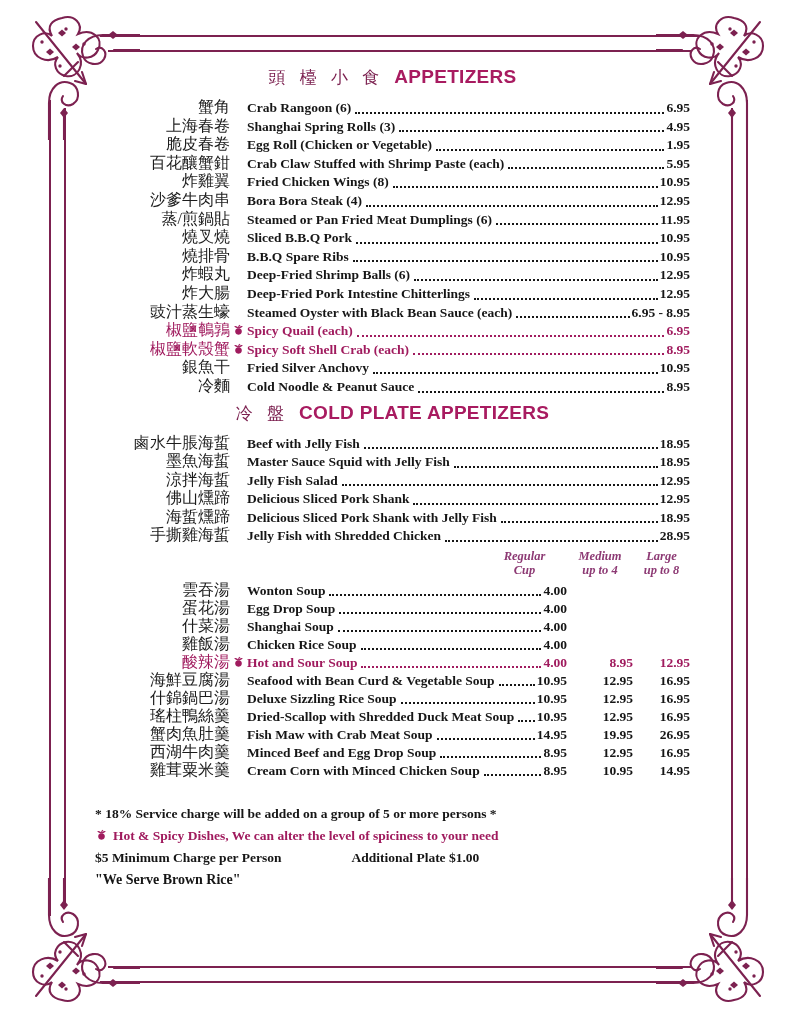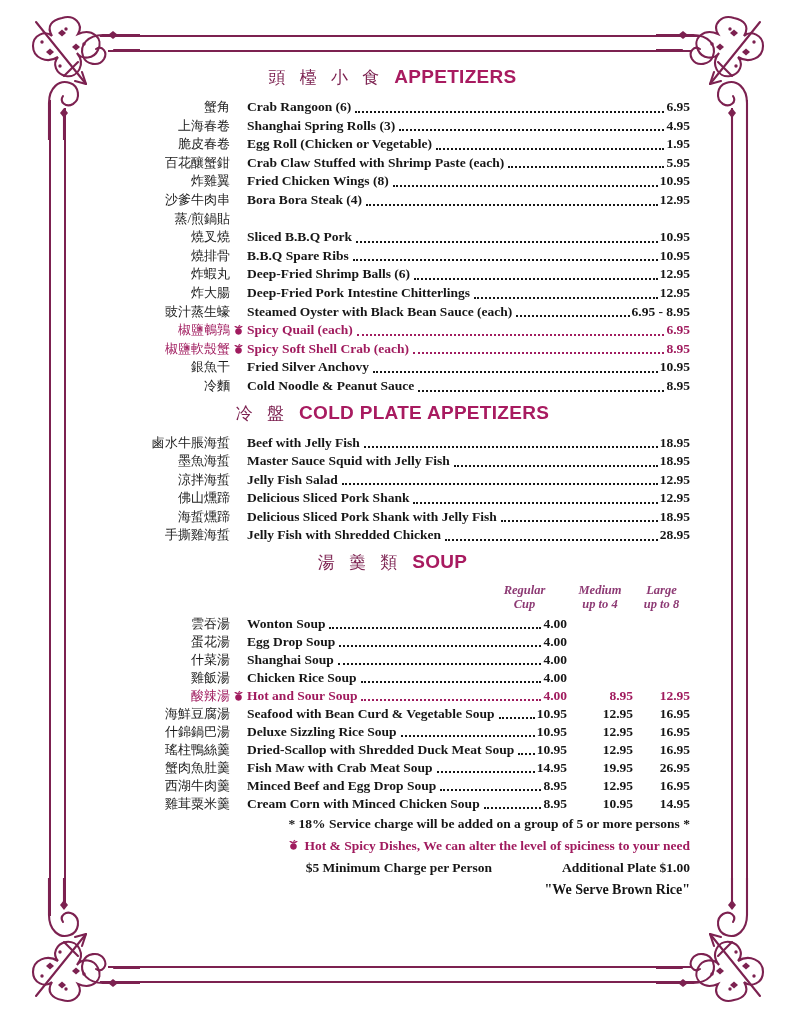--- a/index.html
+++ b/index.html
@@ -16,42 +16,42 @@
   
   .content{position:absolute;top:64px;left:95px;width:595px;}
   .menu-sec{margin-top:4px;}
   .menu-sec:first-child{margin-top:0;}
   .sec-title{text-align:center;line-height:26px;margin-bottom:7px;white-space:nowrap;}
   .t-zh{color:#7c2150;font-size:17px;letter-spacing:5px;margin-right:10px;}
   .t-en{color:#a81b60;font-family:"Liberation Sans",sans-serif;font-weight:800;
         font-size:19px;letter-spacing:0.3px;}
   .row{display:flex;align-items:baseline;height:18.6px;line-height:18.6px;color:#161616;}
   .soup-rows .row{height:18px;line-height:18px;}
-  .zh{width:135px;text-align:right;font-size:13px;color:#1c1c1c;white-space:nowrap;}
+  .zh{width:135px;text-align:right;font-size:16px;color:#1c1c1c;white-space:nowrap;}
   .pep{width:17px;display:flex;justify-content:center;align-self:center;}
   .pep svg{visibility:hidden;}
   .spicy .pep svg{visibility:visible;}
   .main{flex:1;display:flex;align-items:baseline;min-width:0;}
   .soup-rows .main{flex:0 0 320px;}
   .name{font-weight:bold;font-size:13.5px;white-space:nowrap;}
   .leader{flex:1;border-bottom:2px dotted currentColor;align-self:flex-end;
           margin:0 2px 4px 4px;min-width:6px;}
   .price{font-weight:bold;font-size:13.5px;white-space:nowrap;}
   .med{width:66px;text-align:right;font-weight:bold;font-size:13.5px;}
   .lg{width:57px;text-align:right;font-weight:bold;font-size:13.5px;}
   .spicy{color:#a01b5e;}
   .spicy .zh{color:#a01b5e;}
   
   .soup-cols{display:flex;margin:2px 0 4px 0;}
   .soup-cols .sp{flex:0 0 387px;}
   .colcell{text-align:center;font-style:italic;font-size:12.5px;line-height:14px;
            color:#8d3a74;font-weight:bold;}
   .colcell.c1{width:85px;} .colcell.c2{width:66px;} .colcell.c3{width:57px;}
   
-  .foot{text-align:right;}
+  .foot{margin-top:24px;text-align:left;}
   .f-line{line-height:22px;font-weight:bold;font-size:13.5px;color:#161616;}
   .f-spicy{color:#a01b5e;}
   .f-spicy svg{vertical-align:-2px;margin-right:5px;}
   .f-gap{display:inline-block;width:70px;}
   .f-rice{font-size:14px;}
 </style>
 </head>
 <body>
 
 <div class="page">
@@ -287,20 +287,25 @@
     <span class="pep">
               <svg width="13" height="13" viewBox="0 0 20 20">
                 <g fill="currentColor">
                   <path d="M10 6.5 C5.5 6.5 4 10.5 5.5 14 C7 17.5 13 17.5 14.5 14 C16 10.5 14.5 6.5 10 6.5 Z"></path>
                   <path d="M10 6.5 C8.5 3.5 5.5 2.5 3.5 3.5 C5.5 6 8 6.8 10 6.5 Z"></path>
                   <path d="M10 6.5 C11.5 3.5 14.5 2.5 16.5 3.5 C14.5 6 12 6.8 10 6.5 Z"></path>
                 </g>
                 <path d="M10 6 C10 4 11 2.5 12.5 2" stroke="currentColor" stroke-width="1.6" fill="none"></path>
               </svg>
             </span>
+    <span class="main">
+      <span class="name">Steamed or Pan Fried Meat Dumplings (6)</span>
+      <span class="leader"></span>
+      <span class="price">11.95</span>
+    </span>
   </div>
           <div class="row">
     <span class="zh">燒叉燒</span>
     <span class="pep">
               <svg width="13" height="13" viewBox="0 0 20 20">
                 <g fill="currentColor">
                   <path d="M10 6.5 C5.5 6.5 4 10.5 5.5 14 C7 17.5 13 17.5 14.5 14 C16 10.5 14.5 6.5 10 6.5 Z"></path>
                   <path d="M10 6.5 C8.5 3.5 5.5 2.5 3.5 3.5 C5.5 6 8 6.8 10 6.5 Z"></path>
                   <path d="M10 6.5 C11.5 3.5 14.5 2.5 16.5 3.5 C14.5 6 12 6.8 10 6.5 Z"></path>
                 </g>
@@ -570,23 +575,20 @@
     <span class="main">
       <span class="name">Jelly Fish with Shredded Chicken</span>
       <span class="leader"></span>
       <span class="price">28.95</span>
     </span>
   </div>
         </div>
     </section>
 
     <section class="menu-sec">
-      <div class="sec-title">
-        <span class="t-zh">湯 羹 類</span><span class="t-en">SOUP</span>
-      </div>
       <div class="soup-cols">
         <div class="sp"></div>
         <div class="colcell c1">
           <div>Regular</div>
           <div>Cup</div>
         </div>
         <div class="colcell c2">
           <div>Medium</div>
           <div>up to 4</div>
         </div>

